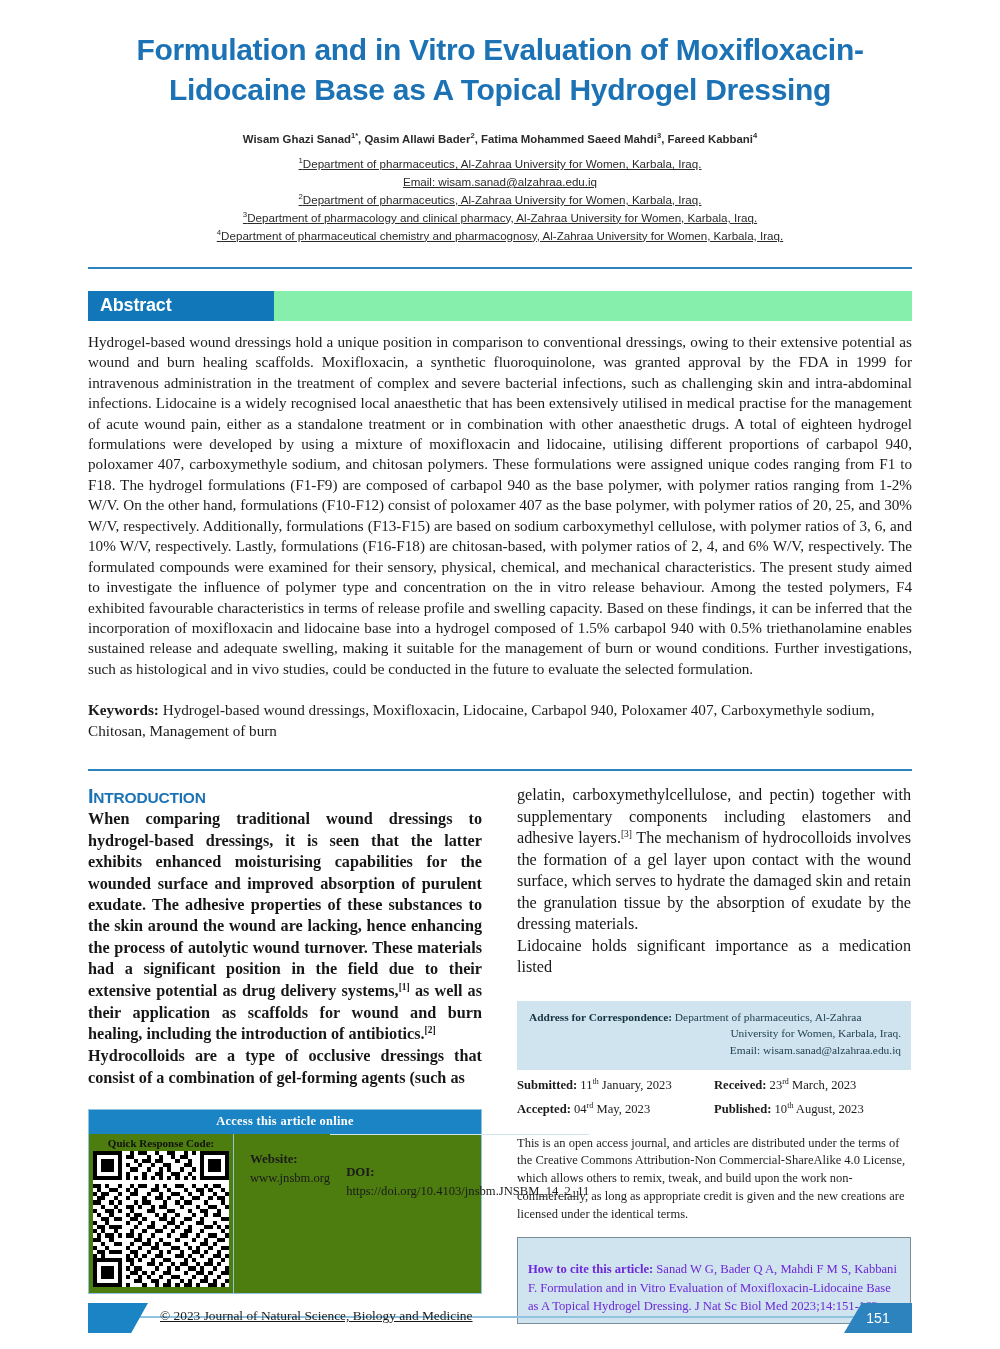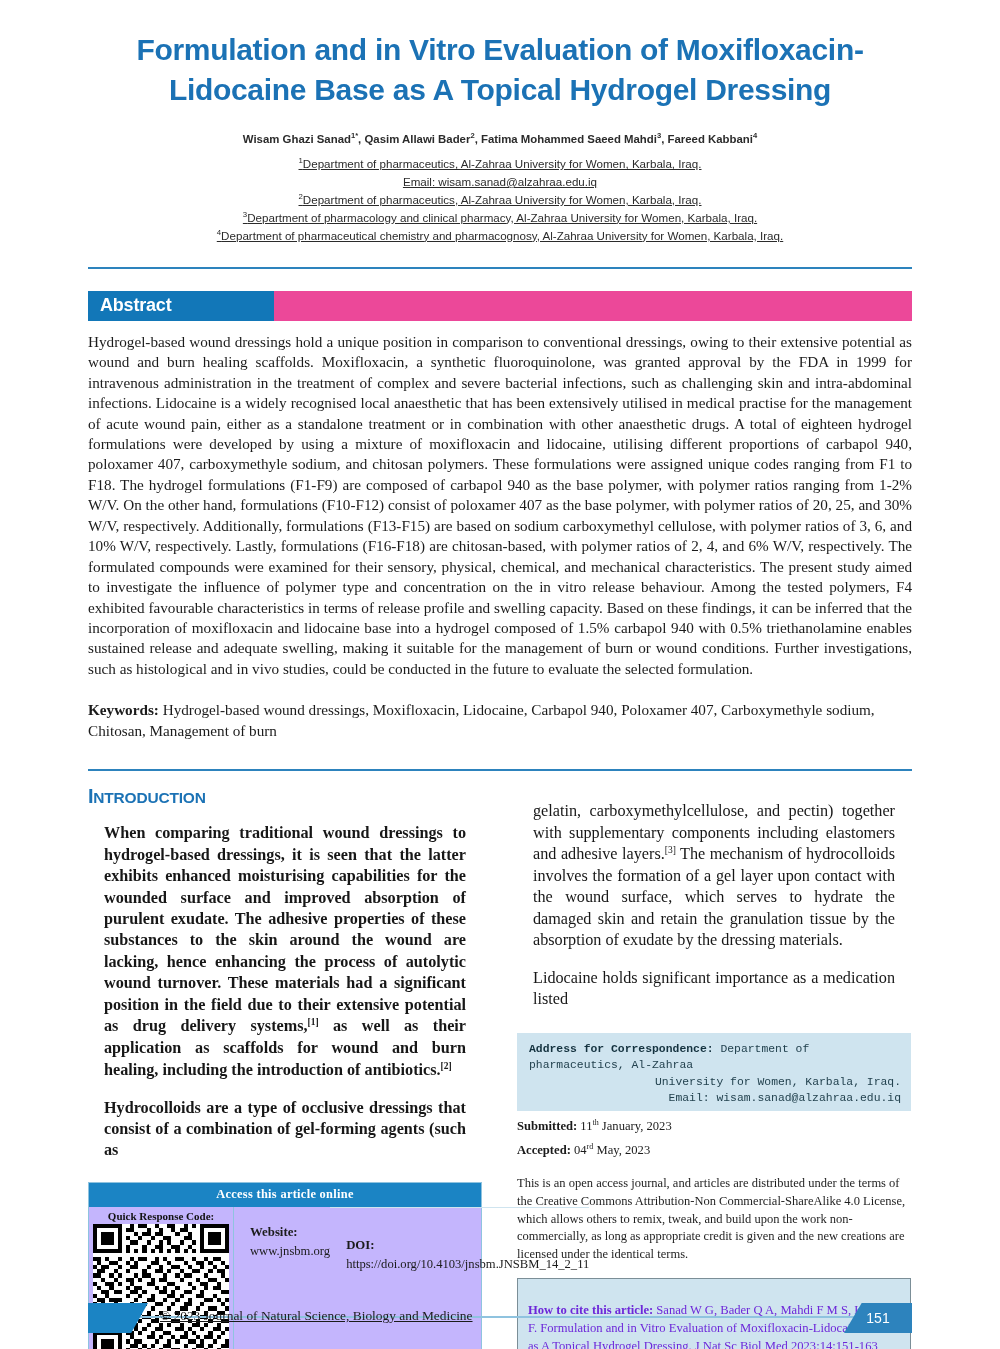--- a/index.html
+++ b/index.html
@@ -54,21 +54,21 @@
   
   .rule-blue {
     height: 2px;
     background: #2d83bd;
     margin: 0 88px;
   }
   .abs-wrap { margin: 22px 88px 0 88px; position: relative; }
   .abs-headbar {
     position: relative;
     height: 30px;
-    background: #ec4899;
+    background: #86efac;
   }
   .abs-headbar .tab {
     position: absolute;
     left: 0; top: 0;
     width: 186px; height: 30px;
     background: #1277b8;
   }
   .abs-headbar .tab span {
     display: block;
     font-family: "Liberation Sans", sans-serif;
@@ -111,35 +111,35 @@
     font-family: "Liberation Sans", sans-serif;
     font-weight: bold;
     font-size: 20px;
     color: #1b72b5;
     letter-spacing: -0.2px;
     margin: 0 0 2px 0;
     line-height: 1.1;
   }
   .sec-head .sc { font-size: 15.5px; }
   .ptext {
-    margin: 16px;
+    margin: 0;
     text-align: justify;
     font-size: 16.2px;
     line-height: 1.325;
     color: #171717;
   }
   .ptext sup { font-size: 9.5px; }
   .ptext.first-col { font-weight: 600; }
 
   
   .qrbox {
     margin-top: 20px;
     border: 1px solid #8fc3df;
     width: 392px;
-    background: #c4b5fd;
+    background: #4d7c0f;
   }
   .qrbox-head {
     background: #1b84c4;
     color: #fff;
     text-align: center;
     font-family: "Liberation Serif", serif;
     font-weight: bold;
     font-size: 12.4px;
     padding: 4px 0 5px 0;
     letter-spacing: 0.3px;
@@ -166,22 +166,22 @@
     font-size: 12.6px;
     line-height: 1.45;
     color: #1b1b1b;
   }
   .qr-cell.second { border-top: 1px solid #cfe4ef; flex: 1; padding-top: 28px;}
   .qr-cell b { display: block; font-weight: bold; font-size: 12.8px; }
 
   
   .addrbox {
     background: #cfe4ef;
-    padding: 8px 10px 4px 12px;
-    font-family: Liberation Mono, monospace;
+    padding: 8px 10px 12px 12px;
+    font-family: Liberation Serif, serif;
     font-size: 11.4px;
     line-height: 1.45;
     color: #23424f;
     margin-top: 22px;
   }
   .addrbox .lbl { font-weight: bold; color: #14323f; }
   .addrbox .l2, .addrbox .l3 { text-align: right; }
   .dates {
     display: flex;
     font-family: "Liberation Serif", serif;
@@ -634,20 +634,24 @@
         <div><span class="lbl">Address for Correspondence:</span><span> Department of pharmaceutics, Al-Zahraa</span></div>
         <div class="l2">University for Women, Karbala, Iraq.</div>
         <div class="l3">Email: wisam.sanad@alzahraa.edu.iq</div>
       </div>
 
       <div class="dates">
         <div class="dcol">
           <div><b>Submitted:</b> <span>11</span><sup>th</sup><span> January, 2023</span></div>
           <div><b>Accepted:</b> <span>04</span><sup>rd</sup><span> May, 2023</span></div>
         </div>
+        <div class="dcol">
+          <div><b>Received:</b> <span>23</span><sup>rd</sup><span> March, 2023</span></div>
+          <div><b>Published:</b> <span>10</span><sup>th</sup><span> August, 2023</span></div>
+        </div>
       </div>
 
       <p class="license">This is an open access journal, and articles are distributed under the terms of the Creative Commons Attribution-Non Commercial-ShareAlike 4.0 License, which allows others to remix, tweak, and build upon the work non-commercially, as long as appropriate credit is given and the new creations are licensed under the identical terms.</p>
 
       <div class="citebox">
         <b>How to cite this article:</b><span> Sanad W G, Bader Q A, Mahdi F M S, Kabbani F. Formulation and in Vitro Evaluation of Moxifloxacin-Lidocaine Base as A Topical Hydrogel Dressing. J Nat Sc Biol Med 2023;14:151-163</span>
       </div>
     </div>
   </div>
 

